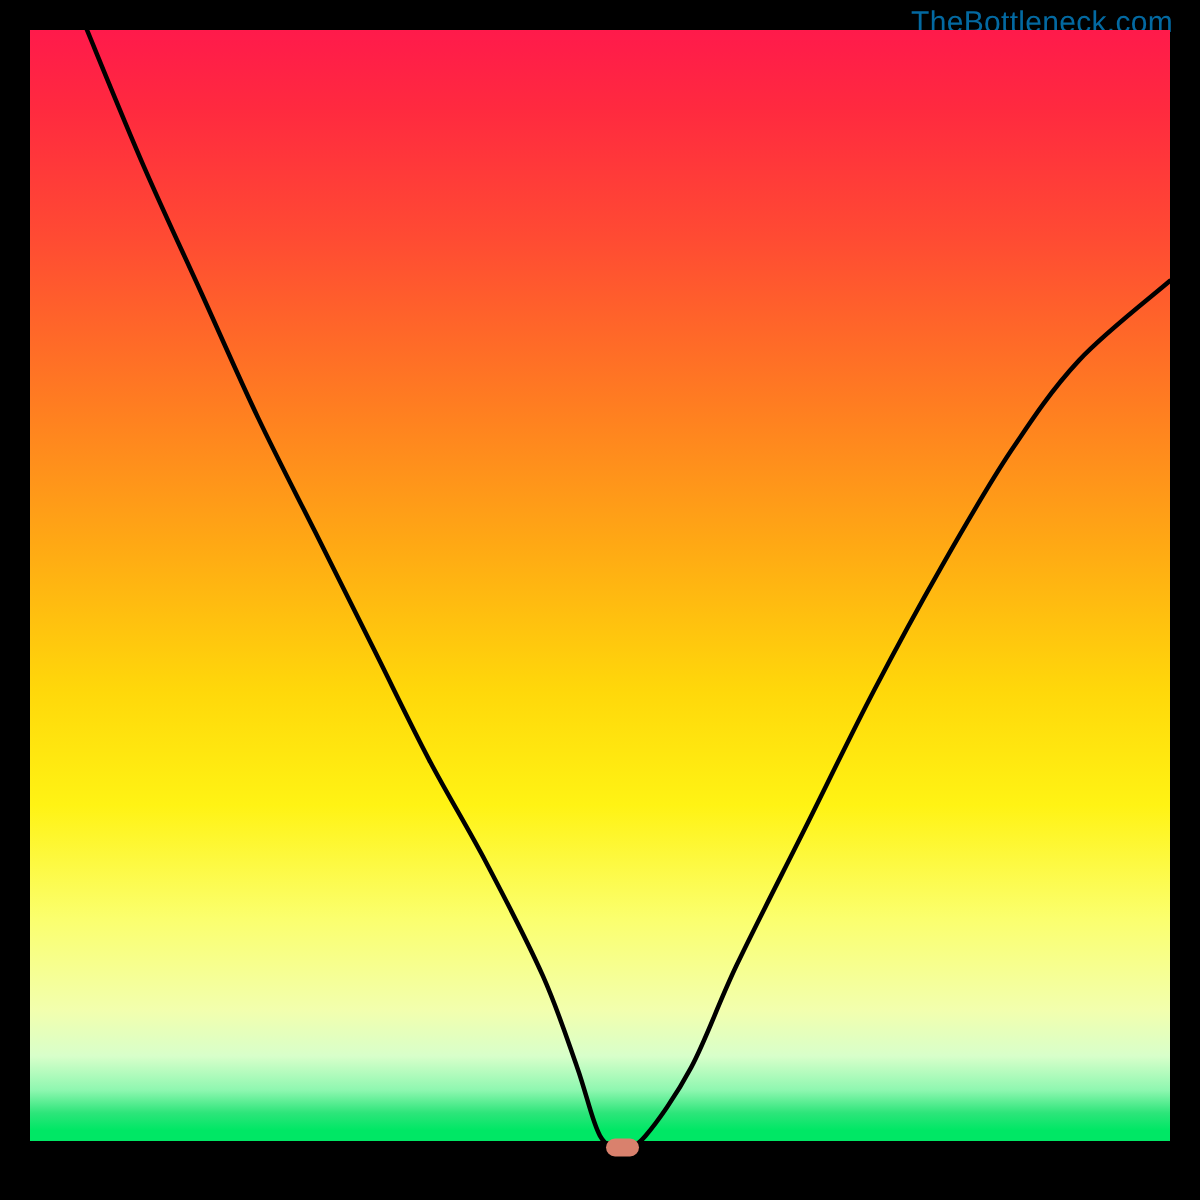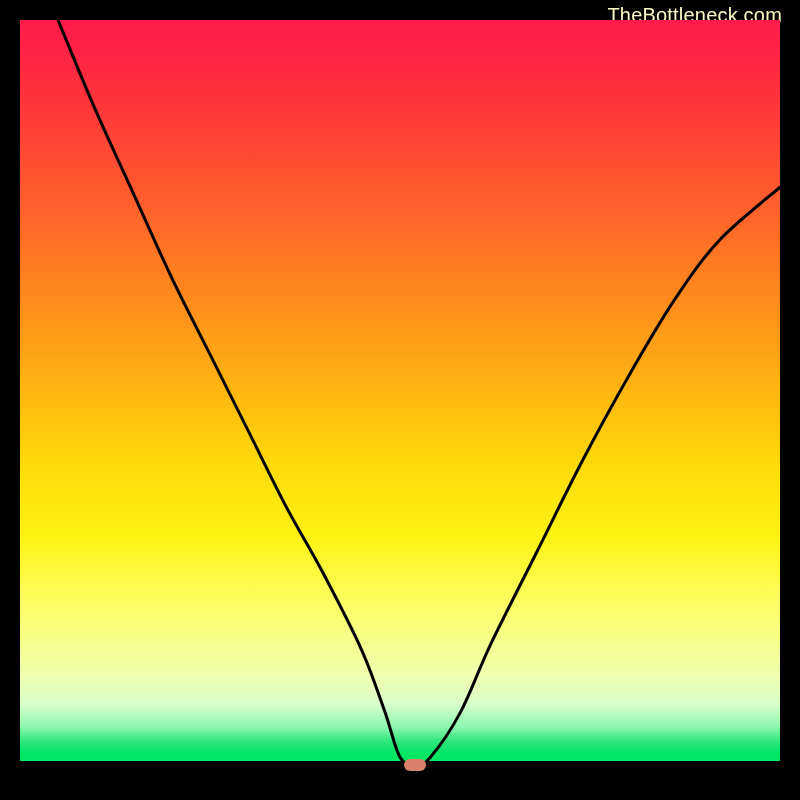--- a/index.html
+++ b/index.html
@@ -41,21 +41,21 @@
       #00e765 96.5%,
       #00e765 97.5%,
       #000000 97.5%,
       #000000 100%
     );
   }
   .watermark {
     position: absolute;
     top: 4px;
     right: 18px;
-    color: #fef9c3;
+    color: #0369a1;
     font-size: 20px;
     font-weight: 500;
     letter-spacing: 0.2px;
     user-select: none;
   }
   svg.curve {
     position: absolute;
     left: 0;
     top: 0;
     width: 760px;

